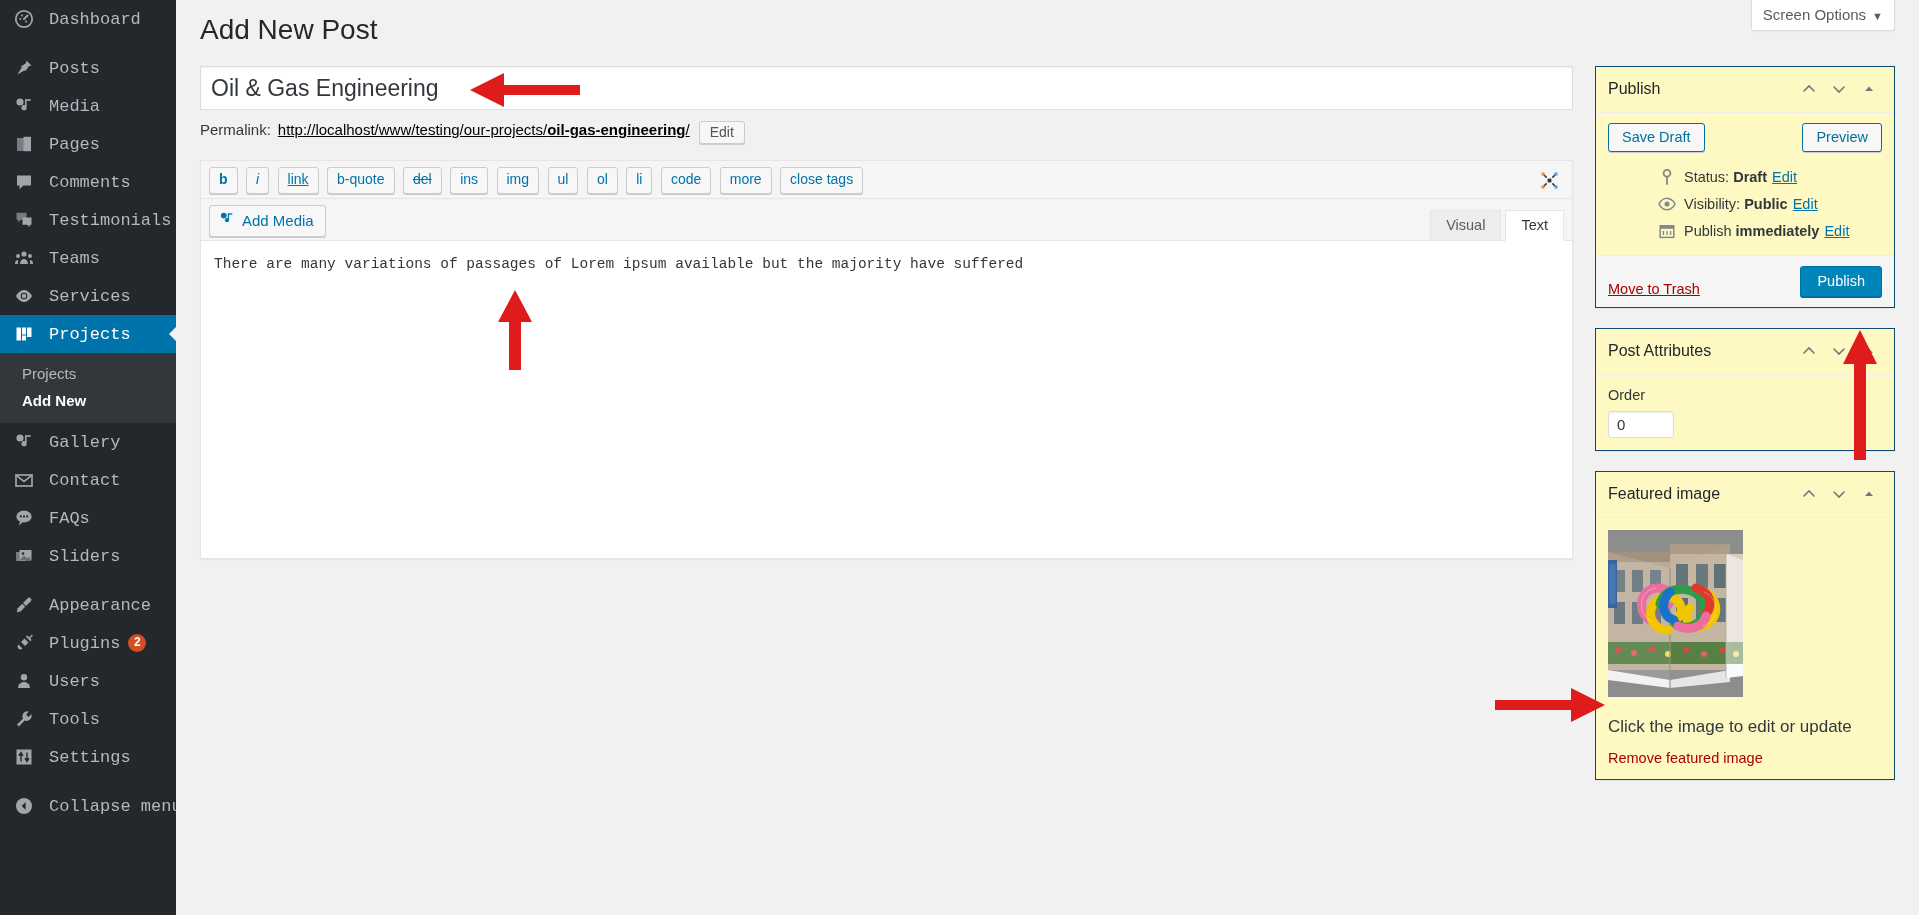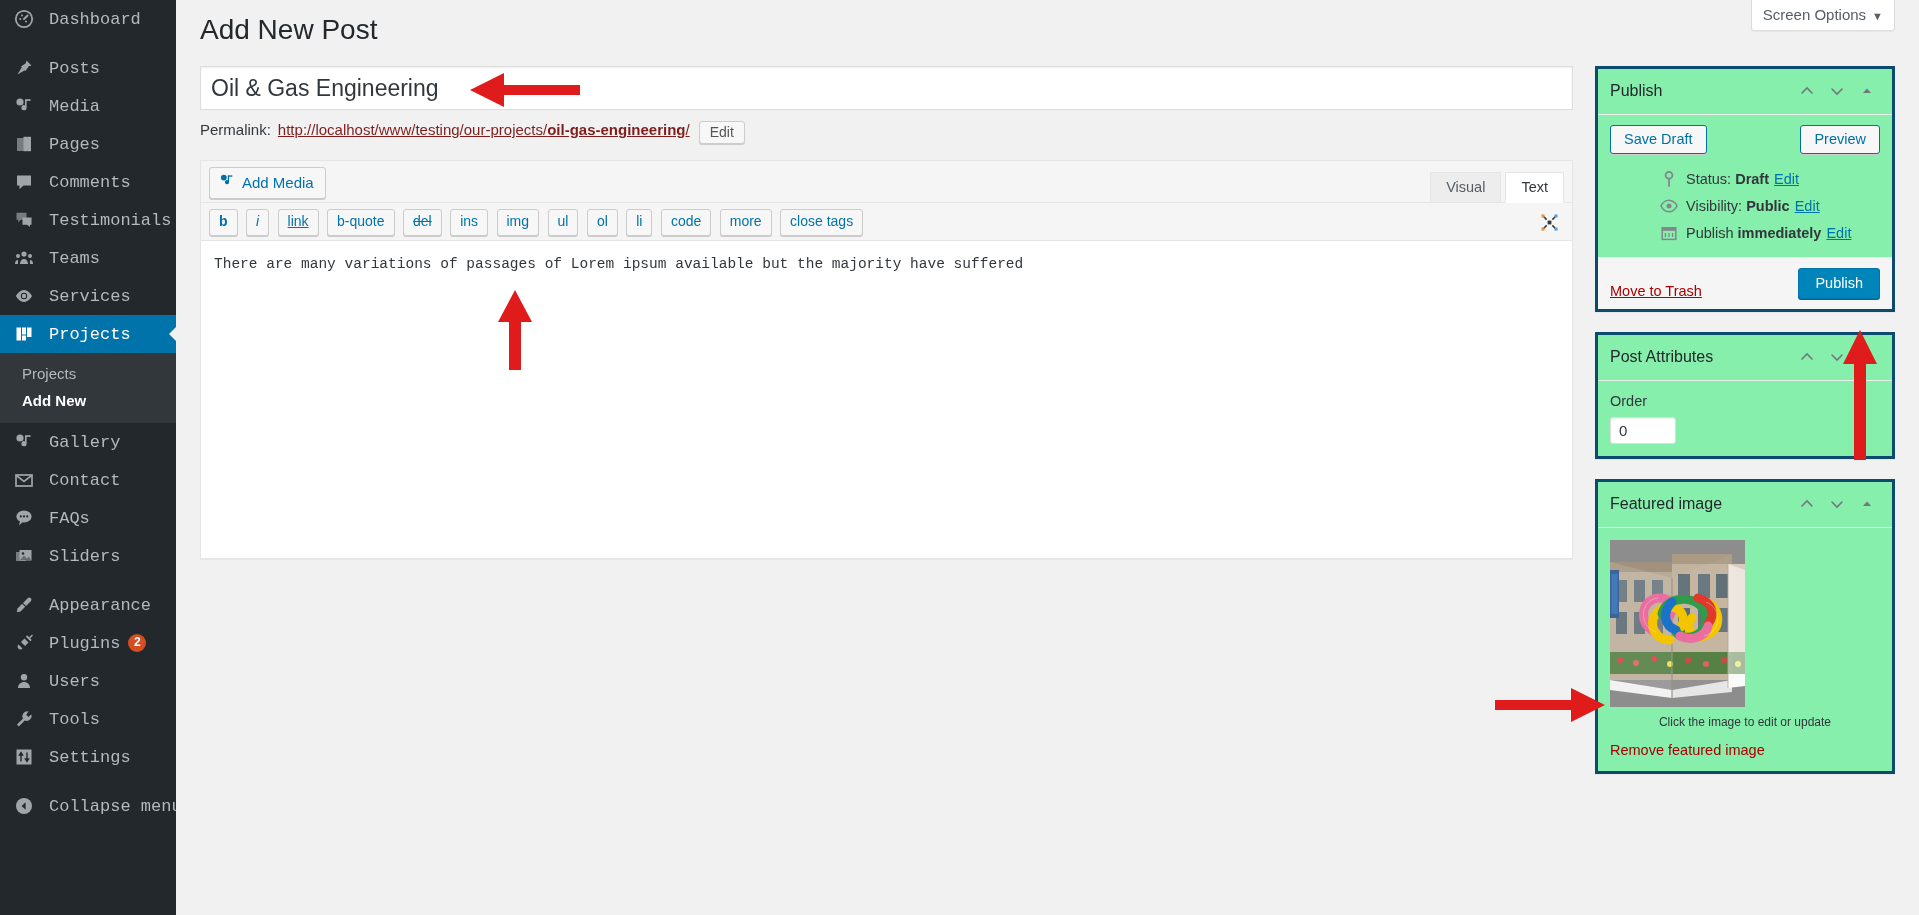--- a/index.html
+++ b/index.html
@@ -120,21 +120,21 @@
     box-shadow: inset 0 1px 2px rgba(0,0,0,.07);
   }
   #permalink-row {
     position: absolute; left: 24px; top: 121px;
     font-size: 15px; color: #32373c;
     display: flex; align-items: flex-start;
     gap: 0;
   }
   #permalink-row .pl-label { margin-right: 7px; }
   #permalink-row .pl-link {
-    color: #7f1d1d; text-decoration: underline; cursor: pointer;
+    color: #000000; text-decoration: underline; cursor: pointer;
   }
   #permalink-row .pl-link .slug { font-weight: bold; }
   #permalink-row .pl-edit {
     margin-left: 9px;
     background: #f7f7f7;
     border: 1px solid #ccc;
     border-radius: 3px;
     color: #555;
     font-size: 14px;
     padding: 2px 10px 3px 10px;
@@ -240,22 +240,22 @@
     padding: 6px 12px 7px 12px;
     display: flex; justify-content: space-between;
   }
 
   
   #postbox-container {
     position: absolute; right: 24px; top: 66px;
     width: 300px;
   }
   .postbox {
-    background: #86efac;
-    border: 3px solid #0c4a6e;
+    background: #fef9c3;
+    border: 1px solid #0c4a6e;
     box-shadow: 0 1px 1px rgba(0,0,0,.04);
     margin-bottom: 20px;
   }
   .postbox > .hndle {
     display: flex; align-items: center;
     border-bottom: 1px solid #eee;
     padding: 10px 12px 11px 12px;
     font-size: 16px;
     color: #23282d;
     position: relative;
@@ -344,23 +344,22 @@
 
   
   #featured-thumb {
     width: 135px; height: 167px;
     cursor: pointer;
     display: block;
     overflow: hidden;
     border: 0;
   }
   .fi-caption {
-    font-size: 12px; color: #32373c;
-    margin-top: 8px;
-    text-align: center;
+    font-size: 17px; color: #32373c;
+    margin-top: 20px;
   }
   .fi-remove {
     display: inline-block;
     margin-top: 13px;
     color: #a00;
     font-size: 14.5px;
     cursor: pointer;
   }
 
   
@@ -608,38 +607,20 @@
     <input id="title" type="text" value="Oil &amp; Gas Engineering" placeholder="Enter title here" style="">
   </div>
 
   <div id="permalink-row">
     <span class="pl-label">Permalink:</span>
     <span class="pl-link"><span>http://localhost/www/testing/our-projects/</span><span class="slug">oil-gas-engineering</span><span>/</span></span>
     <span class="pl-edit">Edit</span>
   </div>
 
   <div id="postdivrich">
-
-    <div id="ed-toolbar-top">
-      <span id="insert-media-button">
-        <span>
-          <svg width="16" height="16" viewBox="0 0 20 20">
-              <circle cx="6" cy="7" r="3.6" fill="#0073aa"></circle>
-              <path d="M11 4.2 h1.6 v8.5 a2.6 2.6 0 1 1 -1.6 -2.4 Z" fill="#0073aa"></path>
-              <rect x="12.2" y="4.2" width="4.4" height="1.7" fill="#0073aa"></rect>
-            </svg>
-        </span>
-        <span>Add Media</span>
-      </span>
-
-      <div class="editor-tabs">
-        <span class="tab">Visual</span>
-        <span class="tab active">Text</span>
-      </div>
-    </div>
 
     <div id="quicktags">
       <span class="qt b">b</span>
       <span class="qt i">i</span>
       <span class="qt u">link</span>
       <span class="qt">b-quote</span>
       <span class="qt strike">del</span>
       <span class="qt">ins</span>
       <span class="qt">img</span>
       <span class="qt">ul</span>
@@ -652,20 +633,38 @@
       <span id="dfw-btn">
         <svg width="19" height="19" viewBox="0 0 20 20">
           <rect x="8" y="8" width="4" height="4" fill="#32373c"></rect>
           <path d="M7 7 L3.5 3.5 M13 7 L16.5 3.5 M7 13 L3.5 16.5 M13 13 L16.5 16.5" stroke="#32373c" stroke-width="1.6"></path>
           <rect x="1.5" y="1.5" width="3.2" height="3.2" fill="#e8913a"></rect>
           <rect x="15.3" y="1.5" width="3.2" height="3.2" fill="#5b9dd9"></rect>
           <rect x="1.5" y="15.3" width="3.2" height="3.2" fill="#e8913a"></rect>
           <rect x="15.3" y="15.3" width="3.2" height="3.2" fill="#5b9dd9"></rect>
         </svg>
       </span>
+    </div>
+
+    <div id="ed-toolbar-top">
+      <span id="insert-media-button">
+        <span>
+          <svg width="16" height="16" viewBox="0 0 20 20">
+              <circle cx="6" cy="7" r="3.6" fill="#0073aa"></circle>
+              <path d="M11 4.2 h1.6 v8.5 a2.6 2.6 0 1 1 -1.6 -2.4 Z" fill="#0073aa"></path>
+              <rect x="12.2" y="4.2" width="4.4" height="1.7" fill="#0073aa"></rect>
+            </svg>
+        </span>
+        <span>Add Media</span>
+      </span>
+
+      <div class="editor-tabs">
+        <span class="tab">Visual</span>
+        <span class="tab active">Text</span>
+      </div>
     </div>
 
     <textarea id="content-editor" style="">There are many variations of passages of Lorem ipsum available but the majority have suffered</textarea>
 
   </div>
 
   <div id="postbox-container">
 
     <div class="postbox">
       <div class="hndle">

